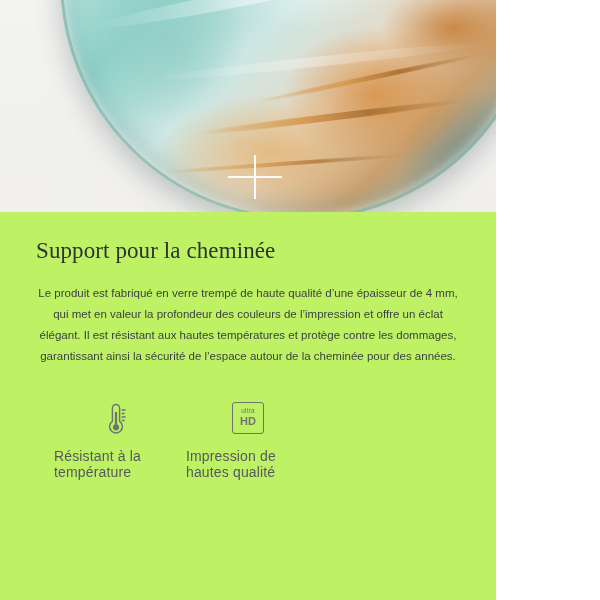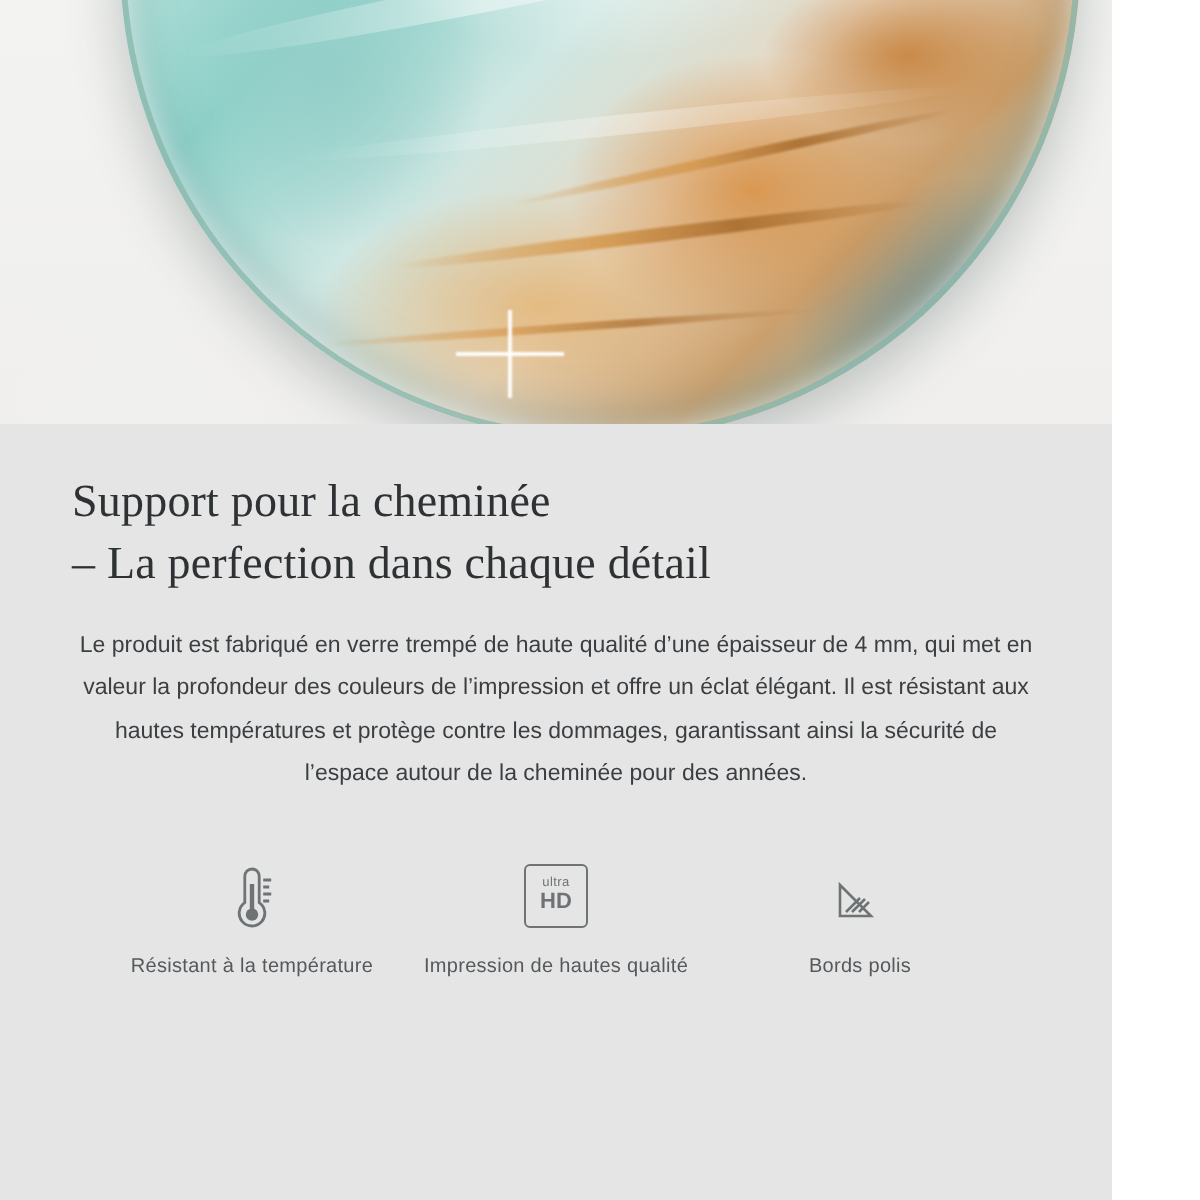--- a/index.html
+++ b/index.html
@@ -8,23 +8,23 @@
   }
   body {
     width: 600px;
     height: 600px;
     background: #ffffff;
     font-family: "Liberation Sans", sans-serif;
     overflow: hidden;
   }
   .page {
     position: relative;
-    width: 556px;
+    width: 496px;
     height: 600px;
-    background: #e5e5e5;
+    background: #bef264;
     overflow: hidden;
   }
 
   
   .hero {
     position: relative;
     width: 600px;
     height: 212px;
     overflow: hidden;
     background: #f4f4f2;
@@ -146,23 +146,23 @@
   }
   .feature-icon {
     height: 44px;
     display: flex;
     align-items: center;
     justify-content: center;
     color: #6e7376;
   }
   .feature-label {
     margin-top: 8px;
-    font-size: 10px;
+    font-size: 14px;
     color: #55595c;
-    text-align: center;
+    text-align: left;
     letter-spacing: .15px;
   }
   .ultrahd {
     width: 30px; height: 30px;
     border: 1.4px solid #6e7376;
     border-radius: 3px;
     display: flex; flex-direction: column;
     align-items: center; justify-content: center;
     line-height: 1;
   }
@@ -185,21 +185,20 @@
       <div class="plate-gold g2"></div>
       <div class="plate-gold g3"></div>
       <div class="plate-rim"></div>
     </div>
     <div class="plate-shine"></div>
   </div>
 
   <div class="content">
     <h1 class="headline">
       <span>Support pour la cheminée</span>
-      <span class="l2">– La perfection dans chaque détail</span>
     </h1>
     <p class="body-copy">Le produit est fabriqué en verre trempé de haute qualité d’une épaisseur de 4 mm, qui met en valeur la profondeur des couleurs de l’impression et offre un éclat élégant. Il est résistant aux hautes températures et protège contre les dommages, garantissant ainsi la sécurité de l’espace autour de la cheminée pour des années.</p>
 
     <div class="features">
 
       <div class="feature">
         <div class="feature-icon">
           <svg width="34" height="38" viewBox="0 0 34 38" fill="none" stroke="#6e7376" stroke-width="1.4">
             <path d="M17 5.5a3.6 3.6 0 0 1 3.6 3.6v13.2a6.4 6.4 0 1 1-7.2 0V9.1A3.6 3.6 0 0 1 17 5.5z"></path>
             <circle cx="17" cy="28.3" r="3.1" fill="#6e7376" stroke="none"></circle>
@@ -215,26 +214,17 @@
           <div class="ultrahd">
             <span class="u1">ultra</span>
             <span class="u2">HD</span>
           </div>
         </div>
         <div class="feature-label">Impression de hautes qualité</div>
       </div>
 
 
 
-      <div class="feature">
-        <div class="feature-icon">
-          <svg width="32" height="32" viewBox="0 0 32 32" fill="none" stroke="#6e7376" stroke-width="1.3">
-            <path d="M6 26V10.5L21.5 26H6z"></path>
-            <path d="M9 24l7-7M12 24l6.5-6.5M15.5 24l5-5"></path>
-          </svg>
-        </div>
-        <div class="feature-label">Bords polis</div>
-      </div>
 
 
     </div>
   </div>
 </div>
 
 </body></html>

